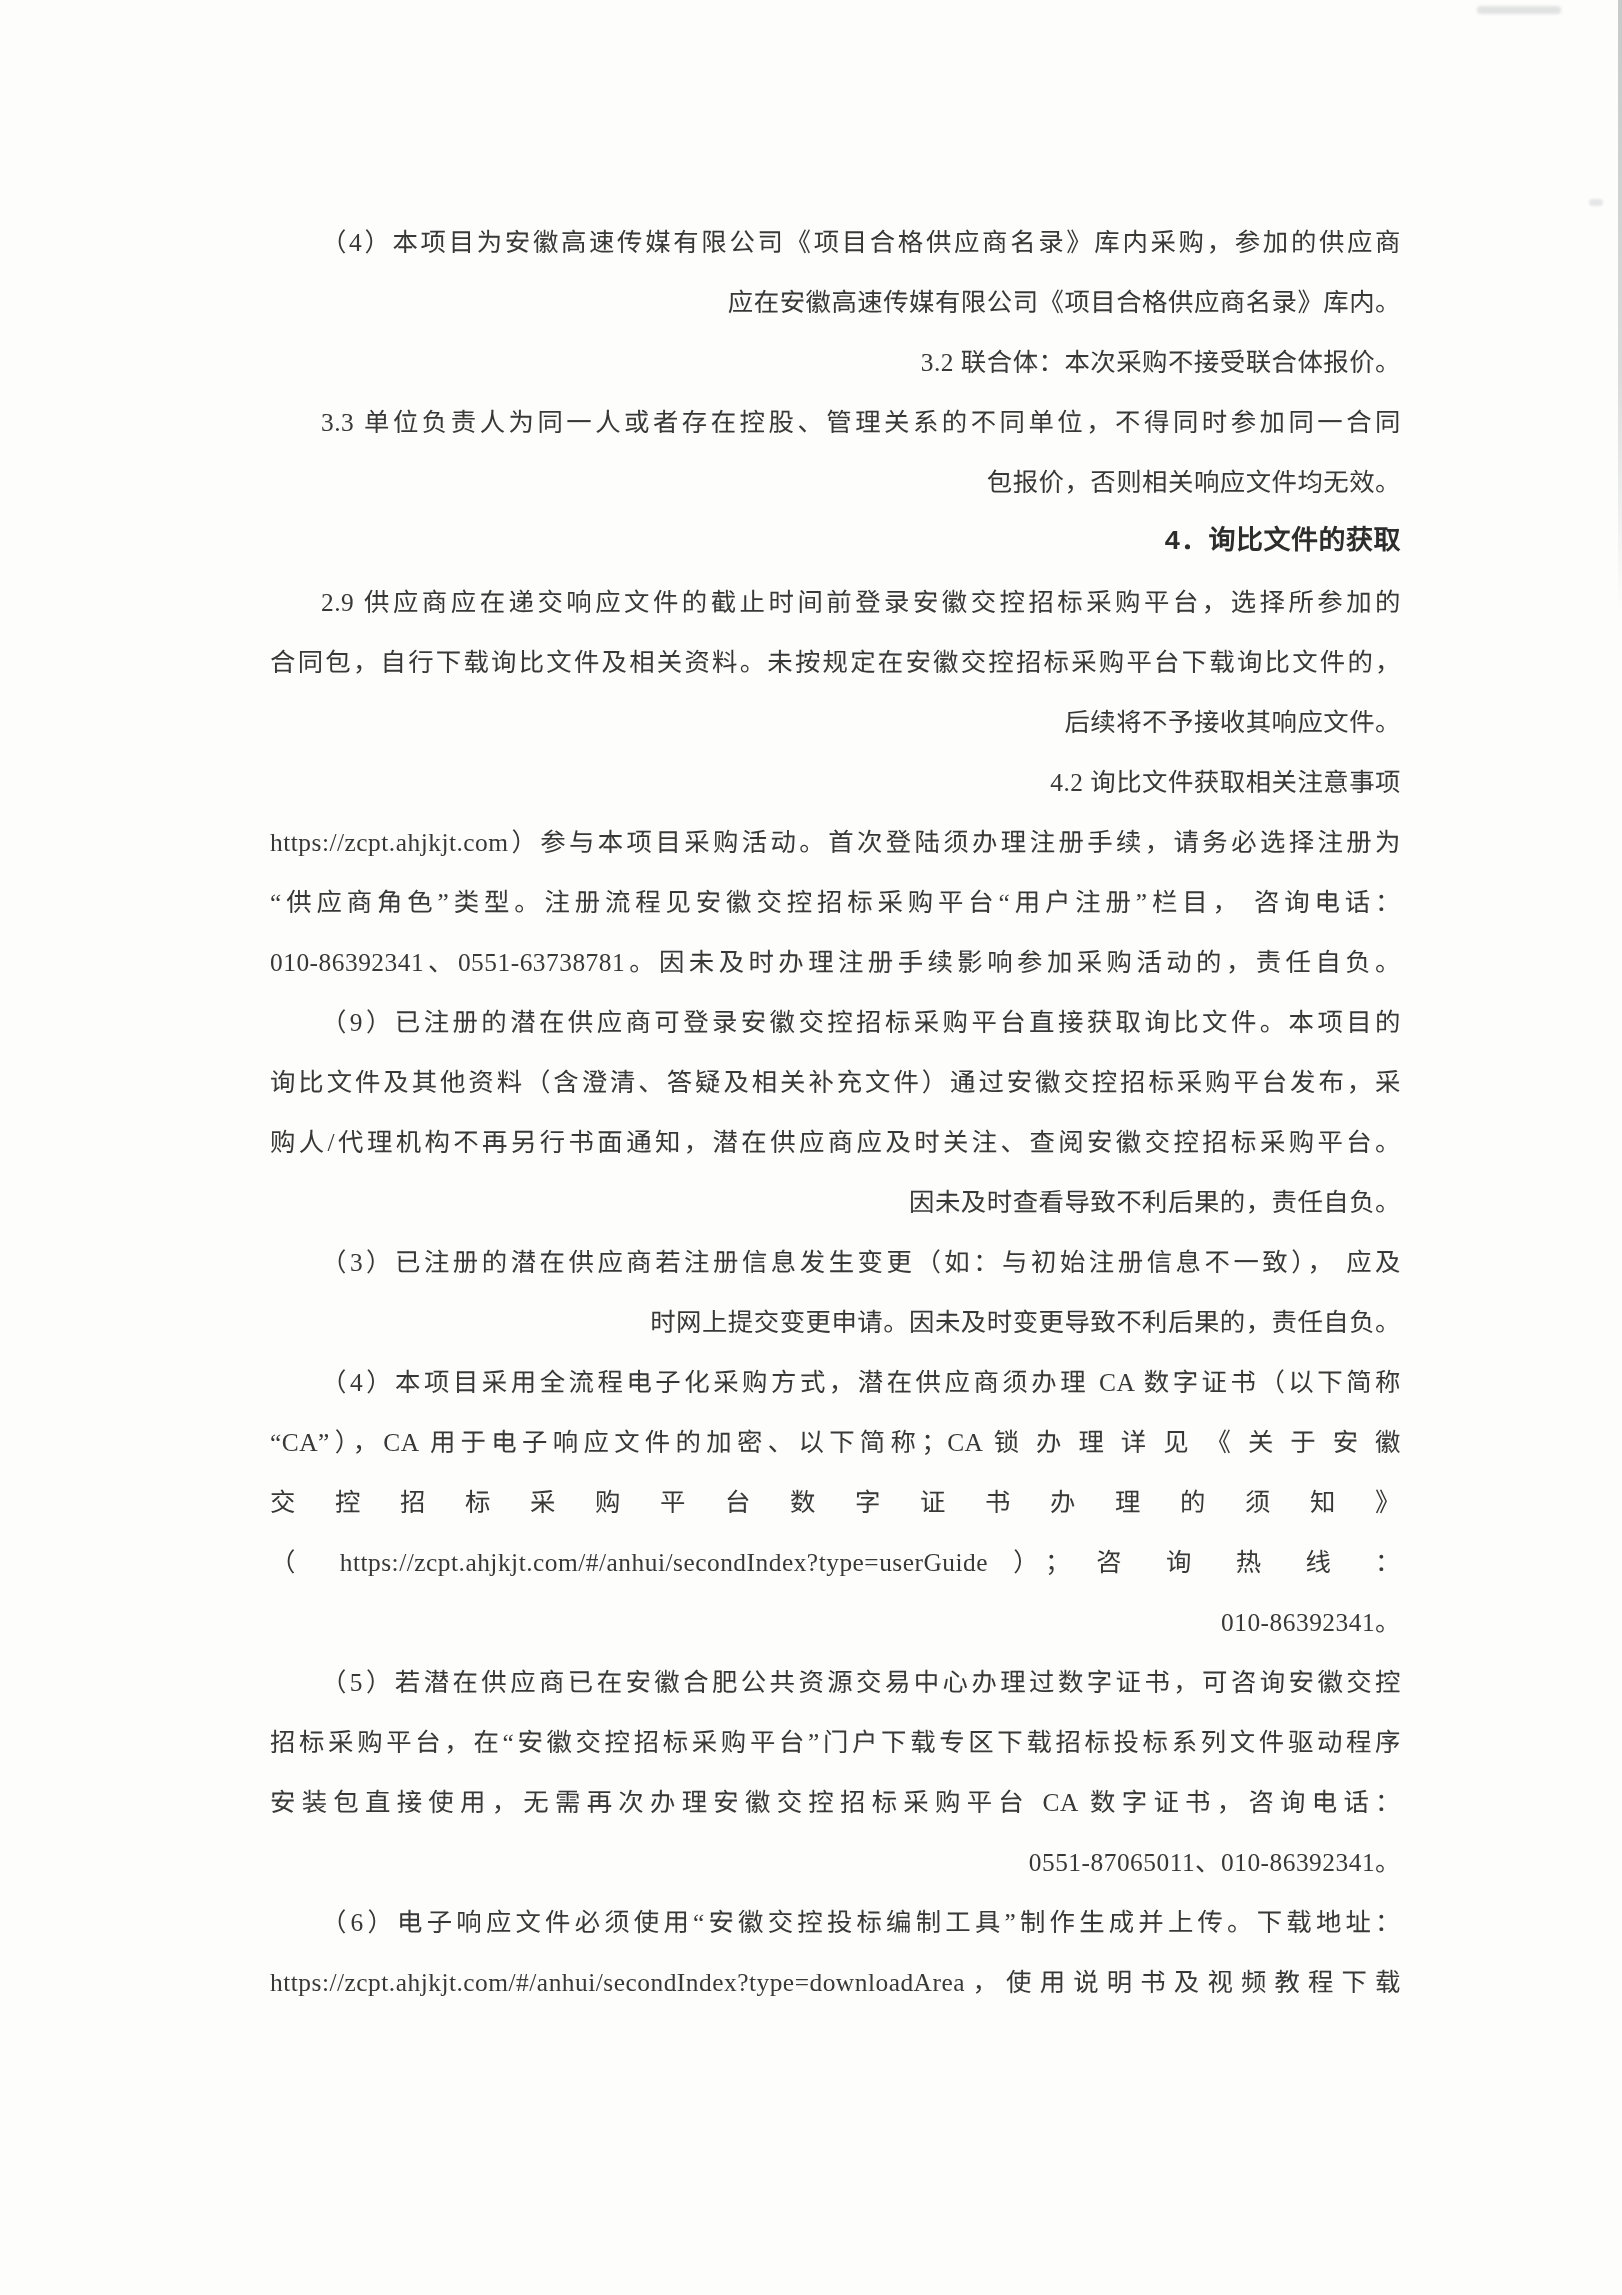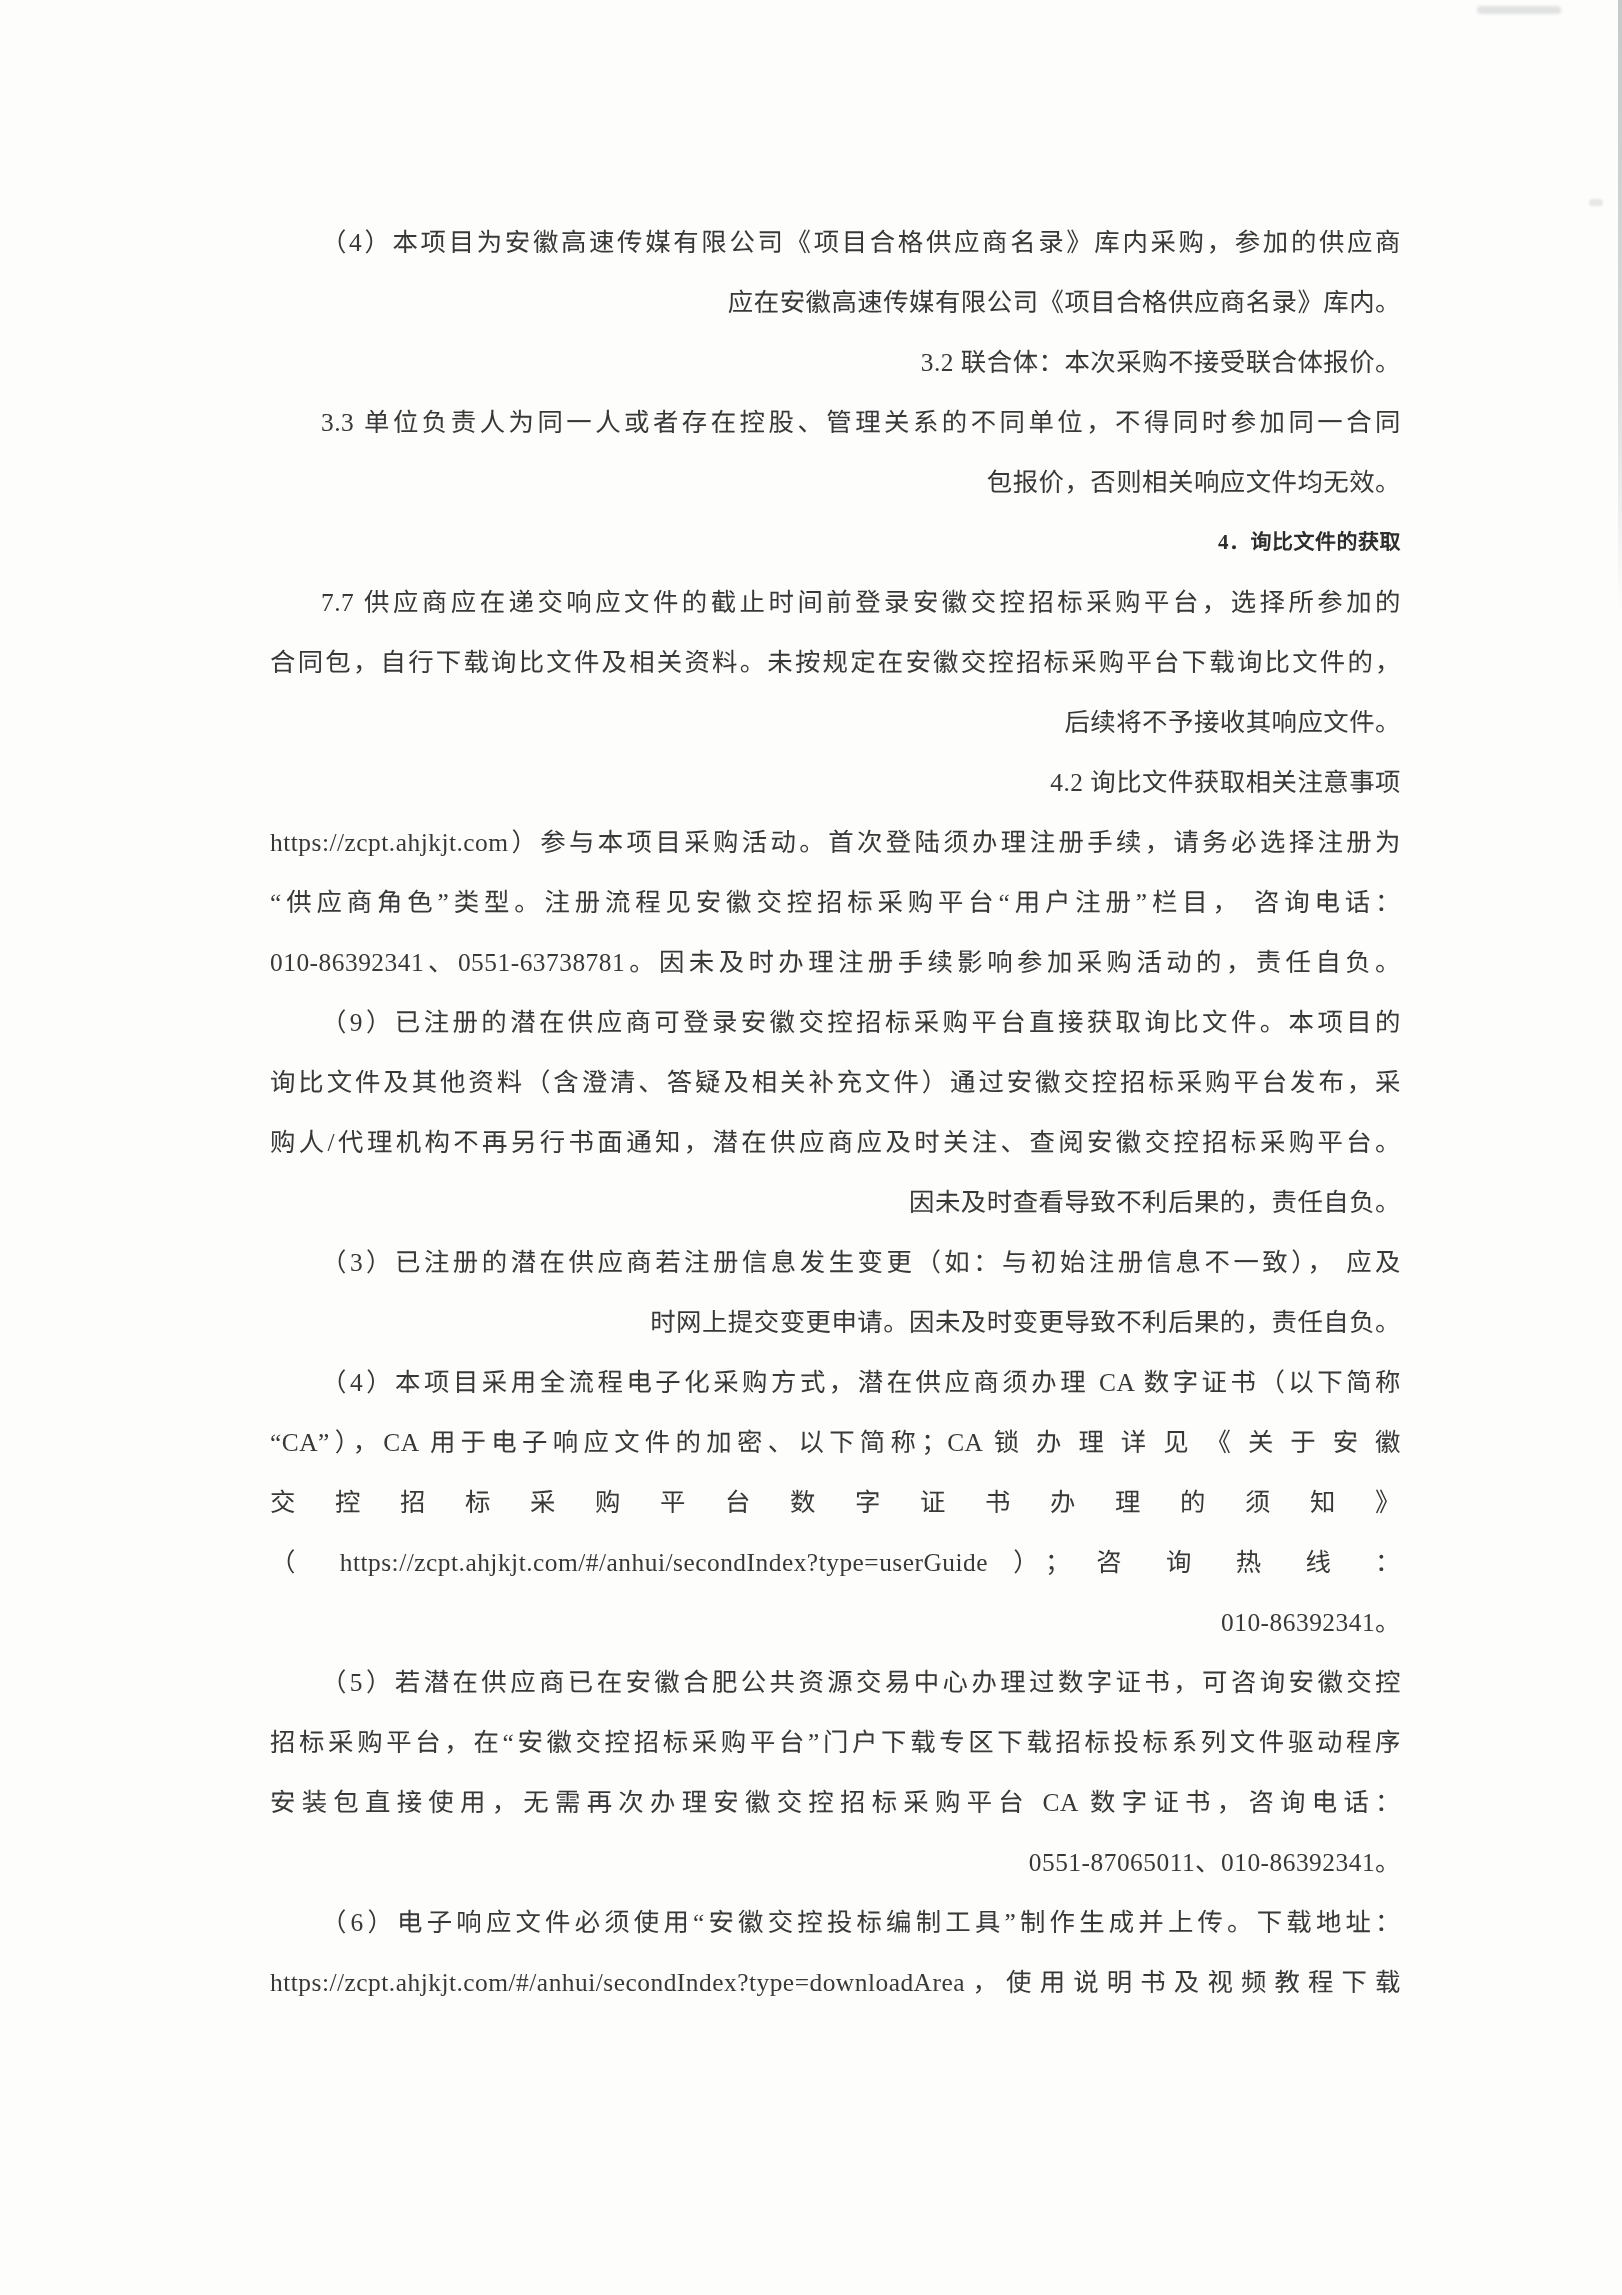--- a/index.html
+++ b/index.html
@@ -30,23 +30,23 @@
     text-align: right;
     letter-spacing: 0.5px;
   }
   
   .line.fill {
     text-align: justify;
     text-align-last: justify;
   }
   
   .line.heading {
-    font-family: Liberation Serif, serif;
+    font-family: Liberation Mono, monospace;
     font-weight: 700;
-    font-size: 21px;
+    font-size: 27px;
     color: #2d2d2d;
   }
   .line.indent {
     text-indent: 51px;
   }
   
   .artifact {
     position: absolute;
     pointer-events: none;
   }
@@ -85,21 +85,21 @@
   <div class="artifact streak-top-right"></div>
   <div class="artifact dash-right"></div>
   <div class="artifact edge-right"></div>
   <div class="text-block">
       <div class="line indent fill">（4）本项目为安徽高速传媒有限公司《项目合格供应商名录》库内采购，参加的供应商</div>
       <div class="line">应在安徽高速传媒有限公司《项目合格供应商名录》库内。</div>
       <div class="line indent">3.2 联合体：本次采购不接受联合体报价。</div>
       <div class="line indent fill">3.3 单位负责人为同一人或者存在控股、管理关系的不同单位，不得同时参加同一合同</div>
       <div class="line">包报价，否则相关响应文件均无效。</div>
       <div class="line indent heading">4．询比文件的获取</div>
-      <div class="line indent fill">7.7 供应商应在递交响应文件的截止时间前登录安徽交控招标采购平台，选择所参加的</div>
+      <div class="line indent fill">2.9 供应商应在递交响应文件的截止时间前登录安徽交控招标采购平台，选择所参加的</div>
       <div class="line fill">合同包，自行下载询比文件及相关资料。未按规定在安徽交控招标采购平台下载询比文件的，</div>
       <div class="line">后续将不予接收其响应文件。</div>
       <div class="line indent">4.2 询比文件获取相关注意事项</div>
       <div class="line fill">https://zcpt.ahjkjt.com）参与本项目采购活动。首次登陆须办理注册手续，请务必选择注册为</div>
       <div class="line fill">“供应商角色”类型。注册流程见安徽交控招标采购平台“用户注册”栏目， 咨询电话：</div>
       <div class="line fill">010-86392341、0551-63738781。因未及时办理注册手续影响参加采购活动的，责任自负。</div>
       <div class="line indent fill">（9）已注册的潜在供应商可登录安徽交控招标采购平台直接获取询比文件。本项目的</div>
       <div class="line fill">询比文件及其他资料（含澄清、答疑及相关补充文件）通过安徽交控招标采购平台发布，采</div>
       <div class="line fill">购人/代理机构不再另行书面通知，潜在供应商应及时关注、查阅安徽交控招标采购平台。</div>
       <div class="line">因未及时查看导致不利后果的，责任自负。</div>

